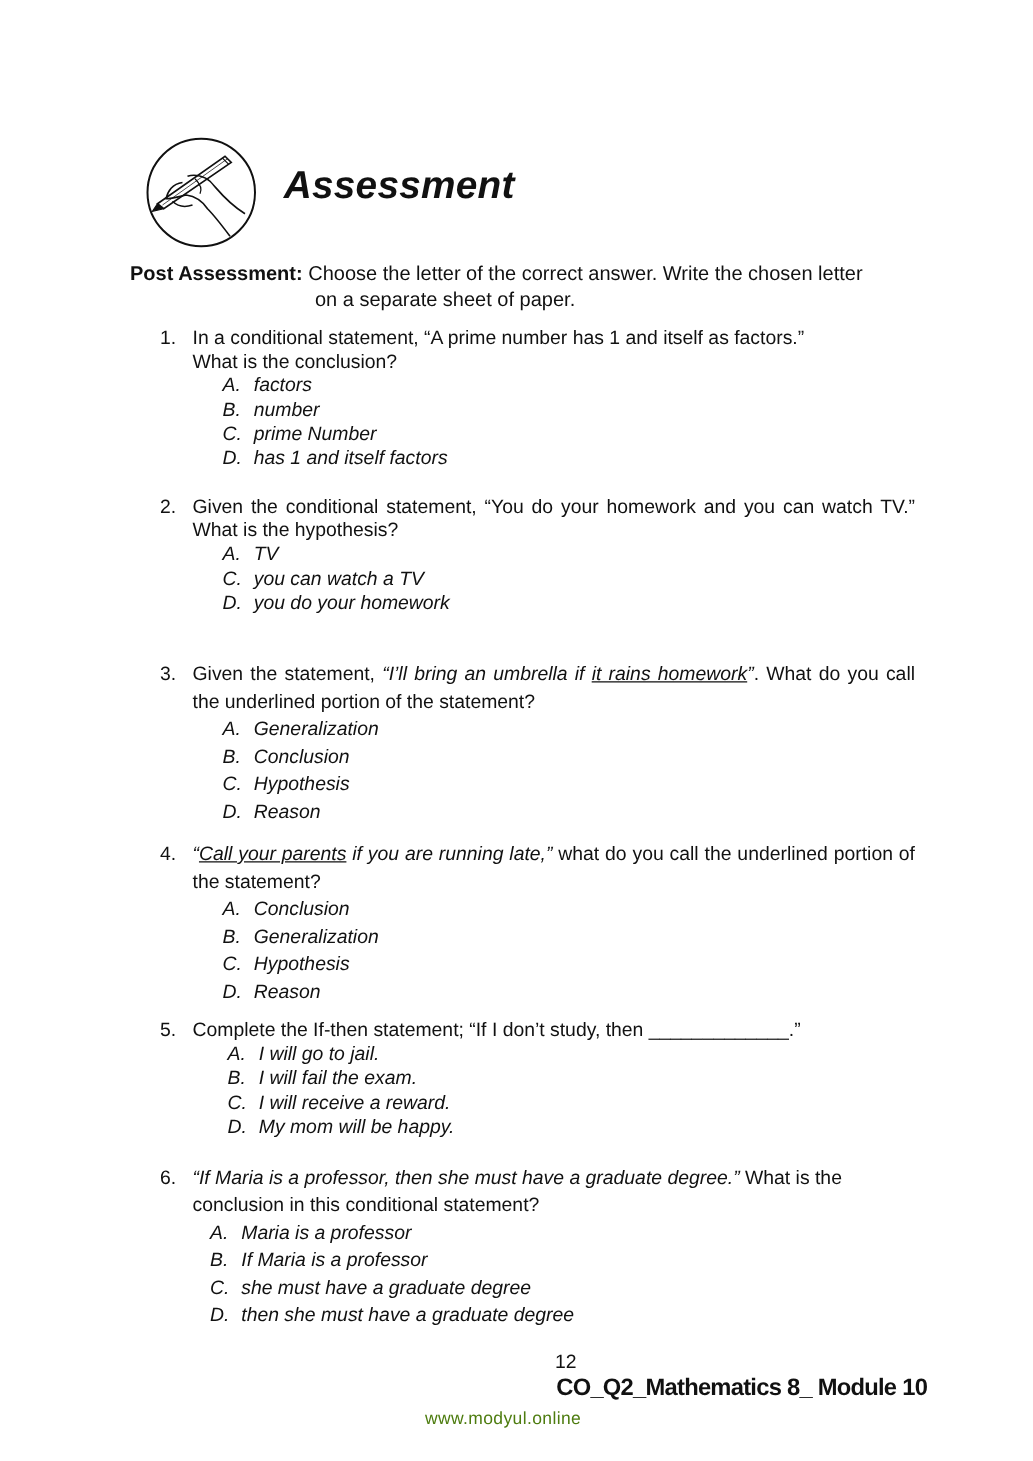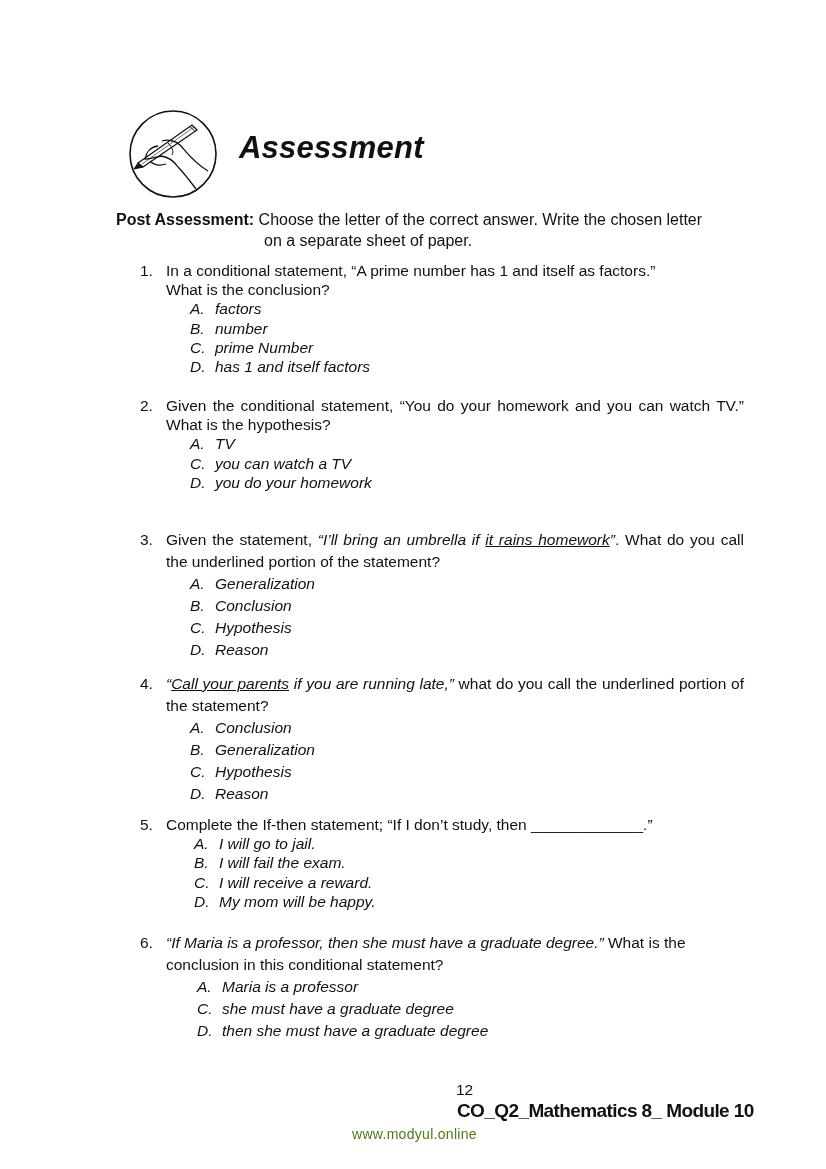--- a/index.html
+++ b/index.html
@@ -1,18 +1,18 @@
 <!DOCTYPE html>
 <html><head>
 <meta charset="utf-8">
 <style>
   html, body { margin: 0; padding: 0; background: #ffffff; }
   body { width: 826px; height: 1169px; position: relative; overflow: hidden;
          font-family: "Liberation Sans", sans-serif; color: #111; }
-  .page { position: absolute; left: 16px; top: 0; width: 796px; height: 1169px; }
+  .page { position: absolute; left: 4px; top: 0; width: 796px; height: 1169px; }
   .header-icon { position: absolute; left: 112px; top: 109px; width: 90px; height: 90px; }
   .title { position: absolute; left: 223px; top: 130px; font-size: 31px; font-weight: bold;
            font-style: italic; letter-spacing: 0.2px; }
   .instr { position: absolute; left: 100px; top: 209px; font-size: 16px; line-height: 21px; width: 640px; }
   .instr b { font-weight: bold; }
   .instr .line2 { display: block; padding-left: 148px; }
   .q { position: absolute; left: 124px; font-size: 15.5px; width: 604px; }
   .q .num { position: absolute; left: 0; top: 0; }
   .q .stem { margin-left: 26px; }
   .q .opts { margin-left: 50px; }
@@ -106,22 +106,23 @@
       <span class="opt"><span class="lt">A.</span><span>I will go to jail.</span></span>
       <span class="opt"><span class="lt">B.</span><span>I will fail the exam.</span></span>
       <span class="opt"><span class="lt">C.</span><span>I will receive a reward.</span></span>
       <span class="opt"><span class="lt">D.</span><span>My mom will be happy.</span></span>
     </div>
   </div>
 
   <div class="q" style="top:932px; line-height:22px;">
     <span class="num">6.</span>
     <div class="stem"><i>“If Maria is a professor, then she must have a graduate degree.”</i><span> What is the conclusion in this conditional statement?</span></div>
-    <div class="opts" style="margin-left:57px;">
+    <div class="opts" style="margin-left:40px;">
       <span class="opt"><span class="lt">A.</span><span>Maria is a professor</span></span>
+      <span class="opt"><span class="lt">B.</span><span>If Maria is a professor</span></span>
       <span class="opt"><span class="lt">C.</span><span>she must have a graduate degree</span></span>
       <span class="opt"><span class="lt">D.</span><span>then she must have a graduate degree</span></span>
     </div>
   </div>
 
   <div class="pagenum">12</div>
   <div class="footer">CO_Q2_Mathematics 8_ Module 10</div>
   <div class="watermark">www.modyul.online</div>
 </div>
 

